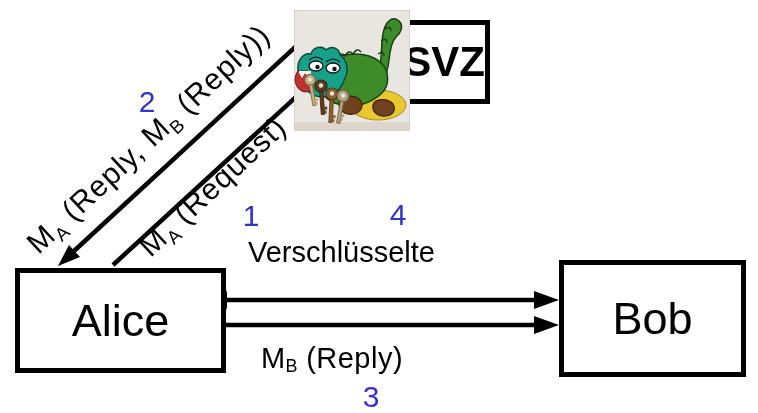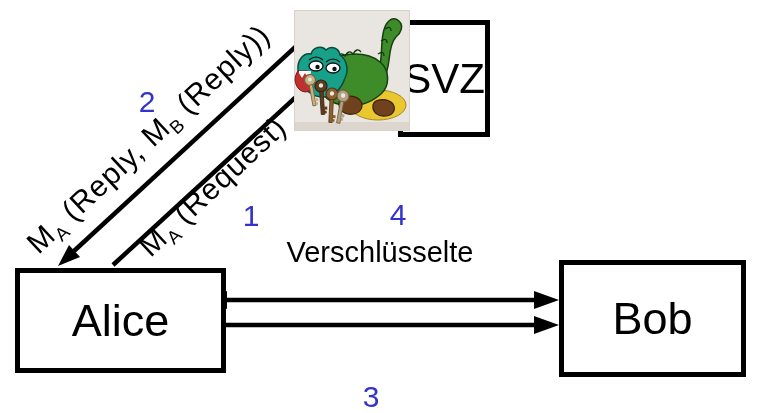--- a/index.html
+++ b/index.html
@@ -10,35 +10,35 @@
   }
   .layer { position: absolute; left: 0; top: 0; z-index: 1; }
 
   .node {
     position: absolute; border: 5px solid #000; background: #fff;
     display: flex; align-items: center; justify-content: center;
     font-size: 45px; color: #000; z-index: 2;
   }
   #alice-box { left: 15px;  top: 268px; width: 211px; height: 105px; }
   #bob-box   { left: 559px; top: 260px; width: 187px; height: 117px; }
-  #svz-box   { left: 398px; top: 20px;  width: 92px;  height: 117px; font-size: 42px; }
+  #svz-box   { left: 398px; top: 20px;  width: 92px;  height: 84px; font-size: 42px; font-weight: bold; }
 
   .lbl { position: absolute; font-size: 29px; letter-spacing: 0.5px; z-index: 2; white-space: nowrap; }
   .sb  { font-size: 62%; vertical-align: -18%; letter-spacing: 0; }
 
   .diag {
     position: absolute; white-space: nowrap; font-size: 30px; letter-spacing: 1px;
     transform-origin: 0 100%; transform: rotate(-43deg); z-index: 2;
   }
   #label-ma-reply   { left: 44px;  top: 225px; height: 36px; line-height: 36px; }
   #label-ma-request { left: 156px; top: 228px; height: 36px; line-height: 36px; }
 
   #label-secure-communication {
     position: absolute; left: 248px; top: 234px; width: 264px;
-    text-align: center; font-size: 29px; line-height: 36px; z-index: 2;
+    font-size: 29px; line-height: 36px; z-index: 2;
   }
   #label-mb-reply {
     position: absolute; left: 232px; top: 342px; width: 200px;
     text-align: center; font-size: 29px; z-index: 2;
   }
 
   .step {
     position: absolute; width: 40px; text-align: center;
     font-size: 30px; line-height: 32px; color: #3333cc; z-index: 2;
   }
@@ -81,20 +81,23 @@
 
   <div class="diag" id="label-ma-reply">
     <span>M</span><span class="sb">A</span><span> (Reply, </span><span>M</span><span class="sb">B</span><span> (Reply))</span>
   </div>
   <div class="diag" id="label-ma-request">
     <span>M</span><span class="sb">A</span><span> (Request)</span>
   </div>
 
   <div id="label-secure-communication">
     <div>Verschlüsselte</div>
+  </div>
+  <div id="label-mb-reply" class="lbl">
+    <span>M</span><span class="sb">B</span><span> (Reply)</span>
   </div>
 
   <div class="step" id="step-1">1</div>
   <div class="step" id="step-2">2</div>
   <div class="step" id="step-3">3</div>
   <div class="step" id="step-4">4</div>
 
   <svg id="croc" viewBox="0 0 116 121">
     <g>
       <rect x="0" y="0" width="116" height="121" fill="#e9e5e0"></rect>

